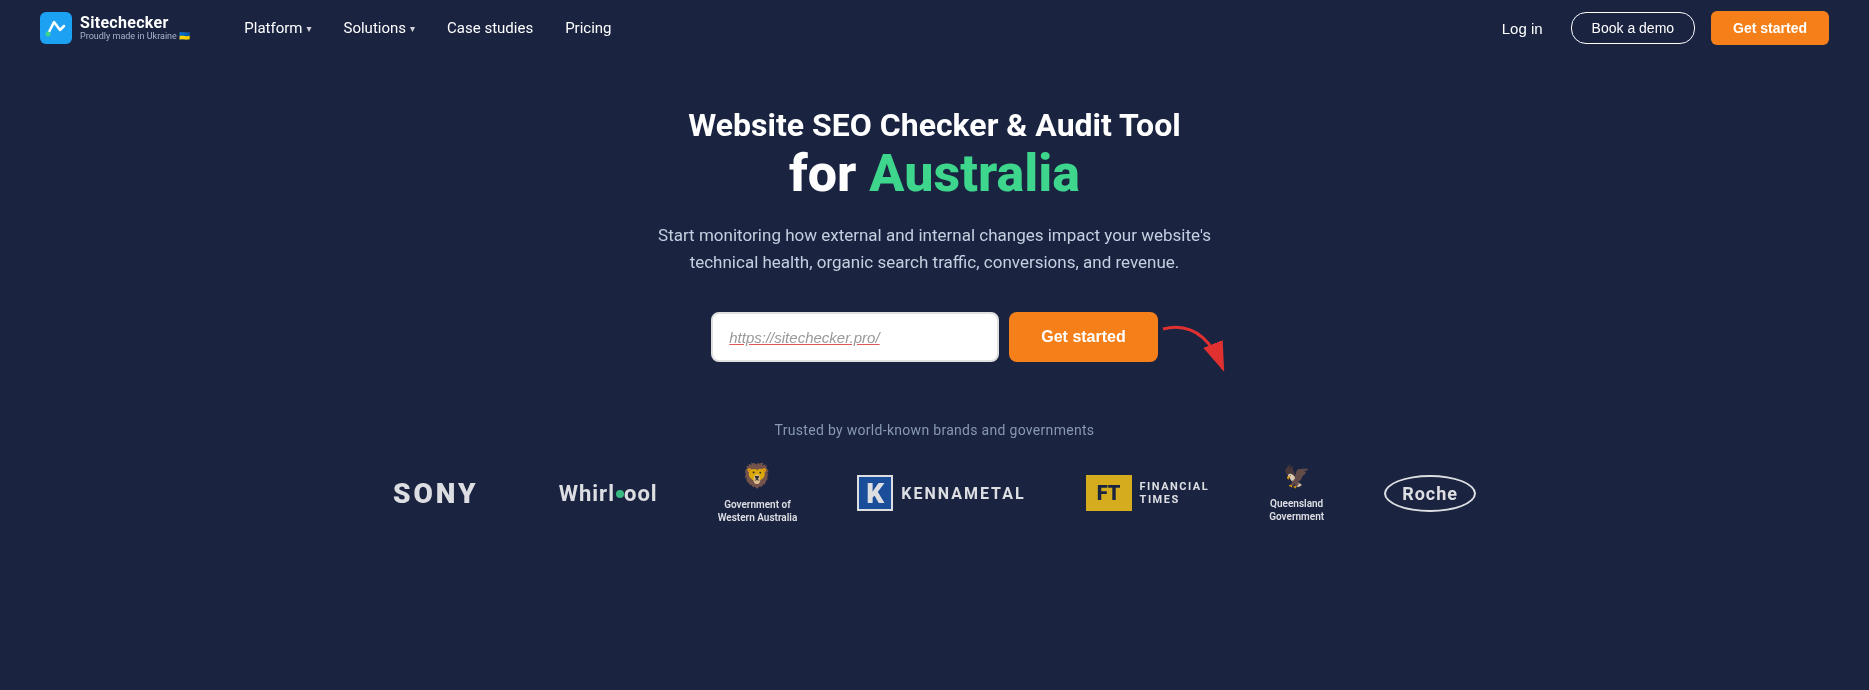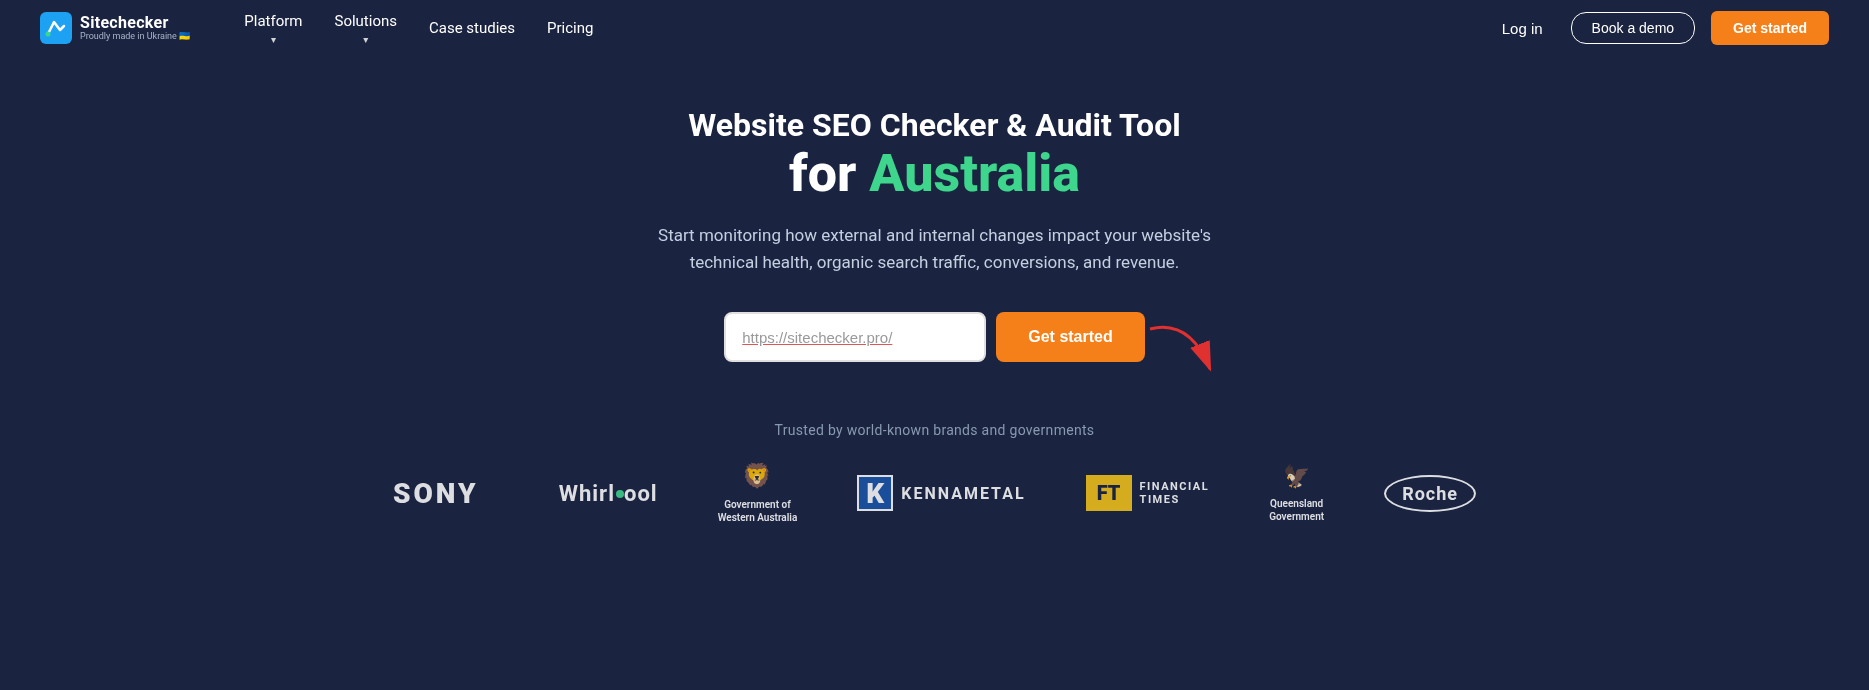--- a/index.html
+++ b/index.html
@@ -59,21 +59,20 @@
       display: flex;
       align-items: center;
       gap: 4px;
       padding: 8px 14px;
       color: #fff;
       font-size: 15px;
       cursor: pointer;
       border-radius: 4px;
       white-space: nowrap;
       text-decoration: none;
-      flex-direction: column;
     }
     .chevron {
       font-size: 10px;
       opacity: 0.8;
     }
 
     .nav-right {
       display: flex;
       align-items: center;
       gap: 16px;
@@ -135,29 +134,30 @@
 
     
     .search-area {
       display: flex;
       align-items: center;
       gap: 10px;
       margin-top: 36px;
       position: relative;
     }
     .url-input {
-      width: 262px;
+      width: 288px;
       height: 50px;
       border: 2px solid #e0e0e0;
       border-radius: 8px;
       padding: 0 16px;
       font-size: 15px;
       color: #333;
       background: #fff;
       outline: none;
+      font-style: italic;
     }
     .url-input::placeholder {
       color: #999;
       text-decoration: underline;
       text-decoration-color: #e05555;
     }
     .btn-get-started-hero {
       height: 50px;
       background: #f5801a;
       border: none;

